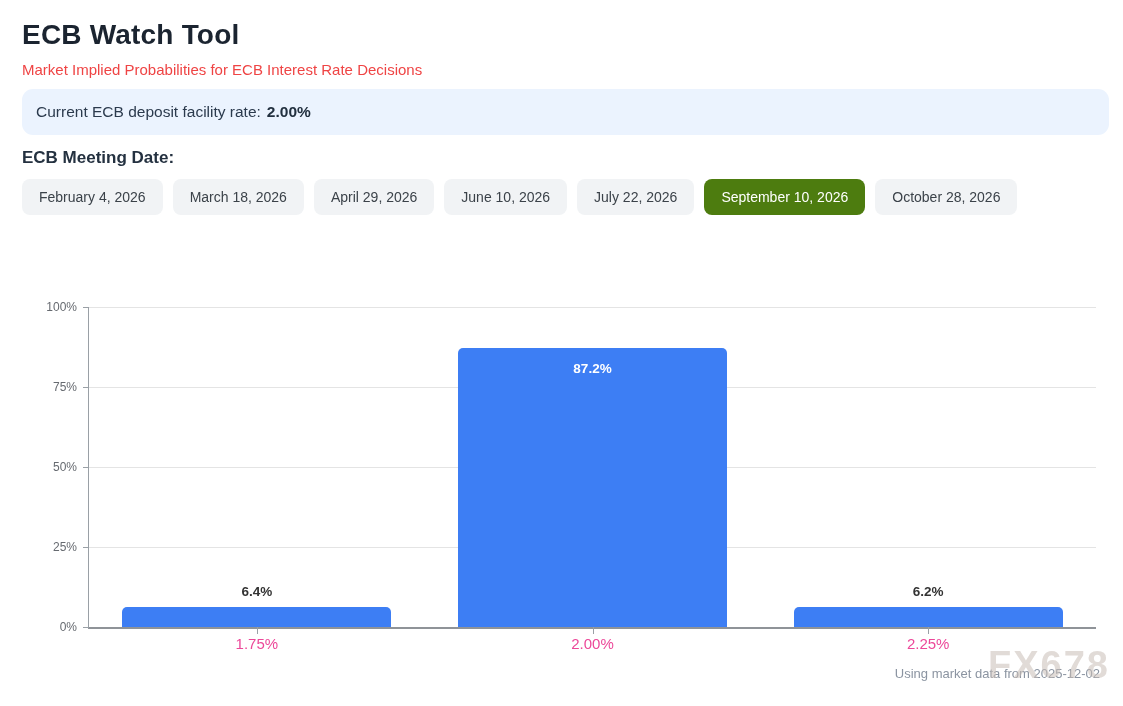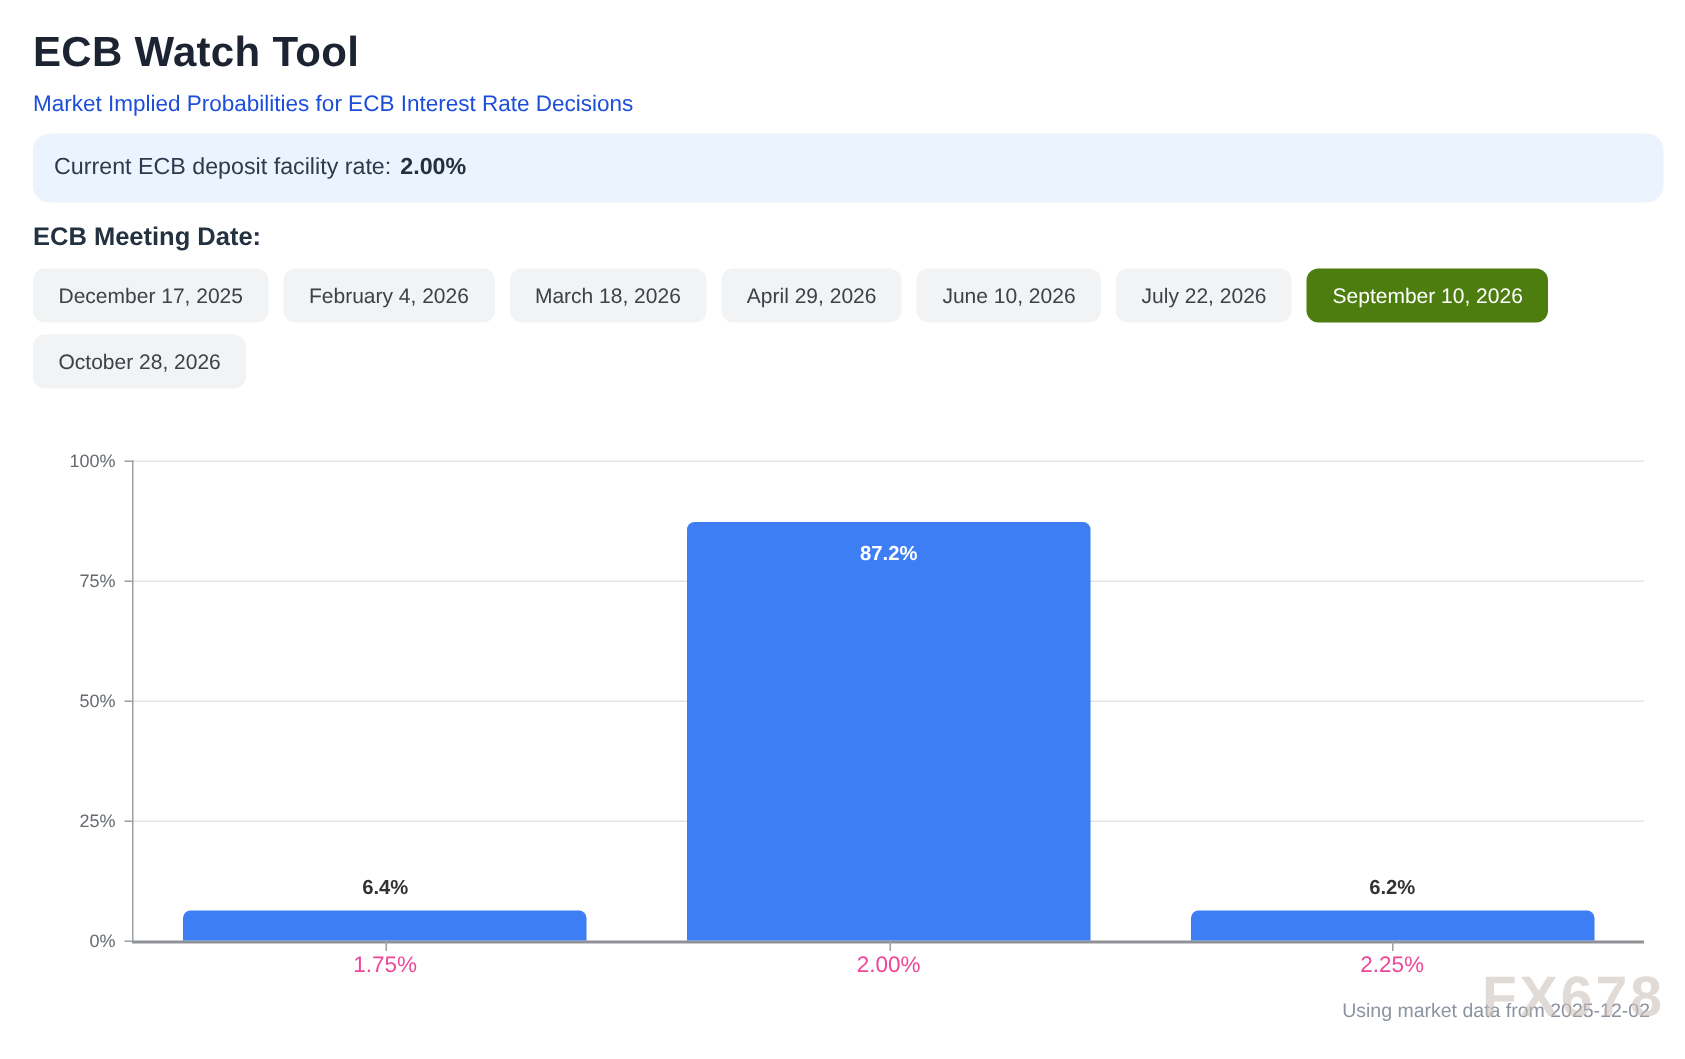--- a/index.html
+++ b/index.html
@@ -10,21 +10,21 @@
   }
   .page { position: relative; width: 1123px; height: 706px; }
 
   h1.title {
     margin: 0 0 0 22px; padding-top: 19px;
     font-size: 28px; line-height: 1.15; font-weight: 700;
     color: #1b2430; letter-spacing: 0.2px;
   }
   .subtitle {
     margin: 10px 0 0 22px;
-    font-size: 15px; color: #1d4ed8;
+    font-size: 15px; color: #ef4444;
   }
   .banner {
     margin: 11px 0 0 22px;
     width: 1087px; height: 46px;
     background: #ebf3fe; border-radius: 11px;
     display: flex; align-items: center;
     font-size: 15.5px; color: #2b3a4d;
     padding-left: 14px; box-sizing: border-box;
   }
   .banner b { margin-left: 6px; font-weight: 700; color: #22303f; }
@@ -89,21 +89,20 @@
   <h1 class="title">ECB Watch Tool</h1>
   <p class="subtitle">Market Implied Probabilities for ECB Interest Rate Decisions</p>
 
   <div class="banner">
     <span>Current ECB deposit facility rate:</span>
     <b>2.00%</b>
   </div>
 
   <h2 class="meeting-heading">ECB Meeting Date:</h2>
   <div class="dates" id="dates">
-      <button class="date-btn">December 17, 2025</button>
       <button class="date-btn">February 4, 2026</button>
       <button class="date-btn">March 18, 2026</button>
       <button class="date-btn">April 29, 2026</button>
       <button class="date-btn">June 10, 2026</button>
       <button class="date-btn">July 22, 2026</button>
       <button class="date-btn selected">September 10, 2026</button>
       <button class="date-btn">October 28, 2026</button>
     </div>
 
   <div class="plot" id="plot">

